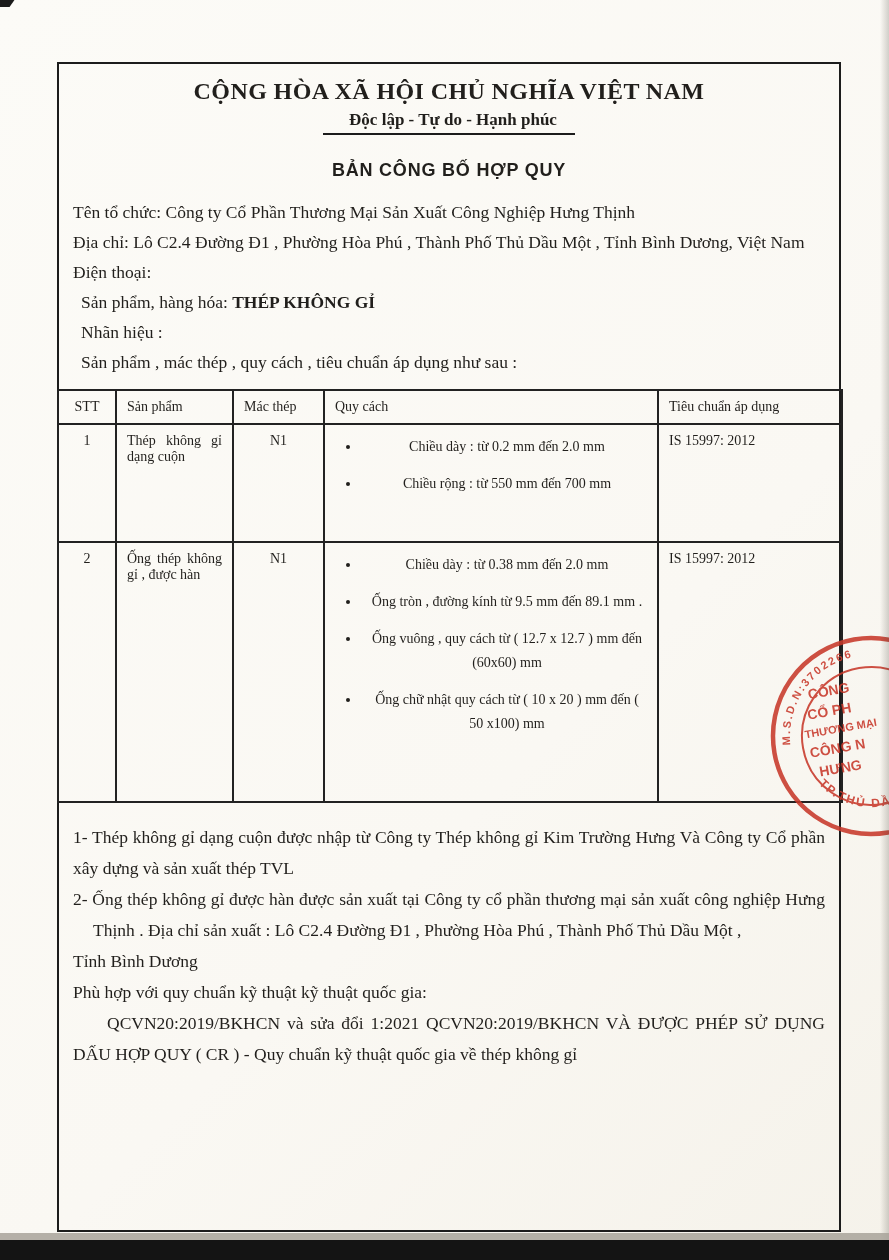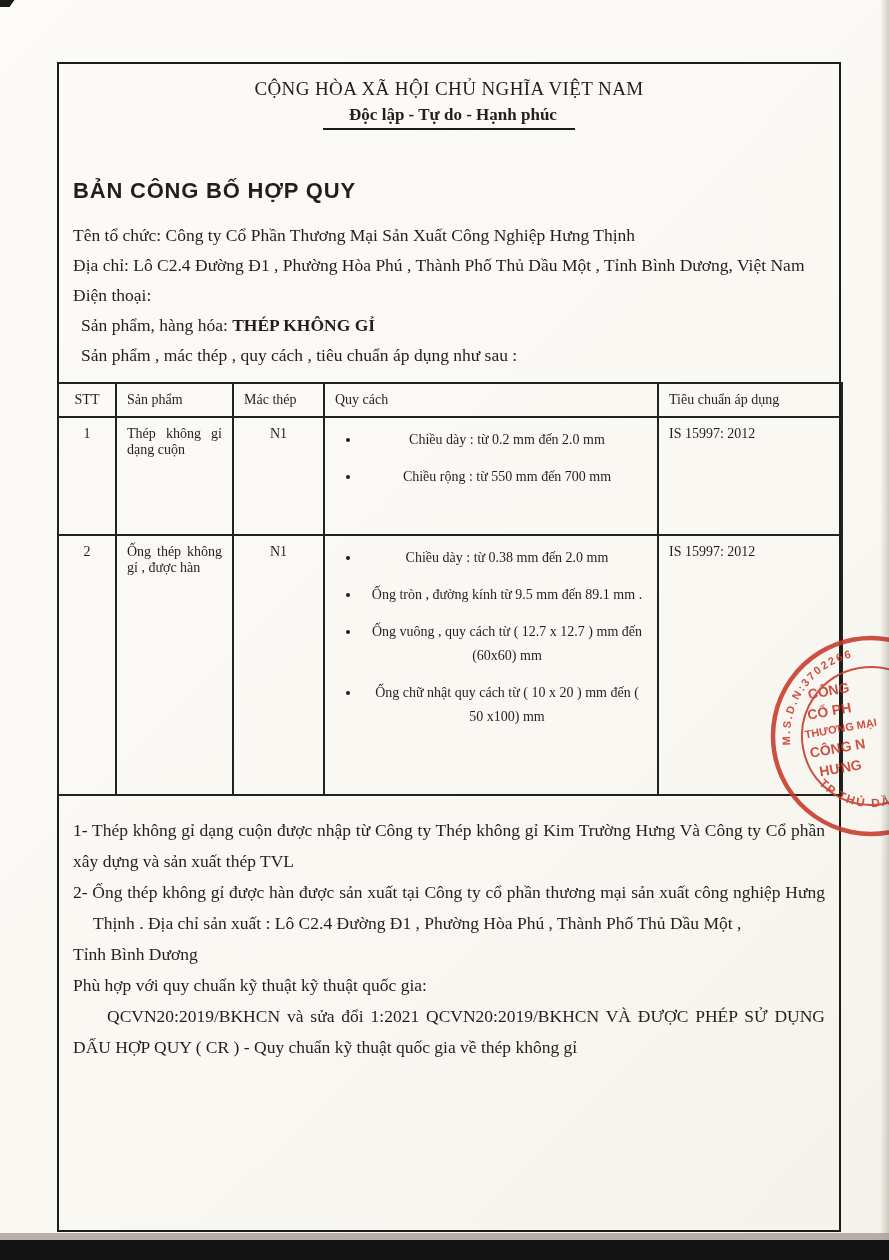--- a/index.html
+++ b/index.html
@@ -17,30 +17,30 @@
   }
   .frame{
     position:absolute;
     left:57px;top:62px;
     width:784px;height:1170px;
     border:2px solid #1c1c1c;
     box-sizing:border-box;
     padding:12px 14px 0 14px;
   }
   .nat-header{text-align:center;}
-  .h1line{font-size:19px;font-weight:normal;letter-spacing:.4px;margin-top:2px;}
+  .h1line{font-size:24px;font-weight:bold;letter-spacing:.4px;margin-top:2px;}
   .h2wrap{margin-top:5px;}
   .h2line{
     display:inline-block;font-size:17px;font-weight:bold;
     border-bottom:2.5px solid #1c1c1c;padding:0 18px 3px 26px;
   }
   .title{
-    margin-top:48px;
+    text-align:center;margin-top:25px;
     font-family:"Liberation Sans", sans-serif;
-    font-size:22px;font-weight:bold;letter-spacing:.8px;
+    font-size:18px;font-weight:bold;letter-spacing:.8px;
   }
   .doc-number{text-align:center;margin-top:14px;font-size:17.5px;}
   .info{margin-top:16px;}
   .info p{margin:0;font-size:17.5px;line-height:30px;text-align:justify;padding-right:6px;}
   .info p.ind{padding-left:8px;}
   .info b{font-weight:bold;}
   table{
     border-collapse:collapse;
     width:calc(100% + 28px);
     margin:12px 0 0 -16px;
@@ -101,20 +101,21 @@
       </div>
     </div>
 
     <div class="title">BẢN CÔNG BỐ HỢP QUY</div>
 
     <div class="info">
       <p>Tên tổ chức: Công ty Cổ Phần Thương Mại Sản Xuất Công Nghiệp Hưng Thịnh</p>
       <p>Địa chỉ: Lô C2.4 Đường Đ1 , Phường Hòa Phú , Thành Phố Thủ Dầu Một , Tỉnh Bình Dương, Việt Nam</p>
       <p>Điện thoại:</p>
       <p class="ind"><span>Sản phẩm, hàng hóa: </span><b>THÉP KHÔNG GỈ</b></p>
+      <p class="ind">Nhãn hiệu :</p>
       <p class="ind">Sản phẩm , mác thép , quy cách , tiêu chuẩn áp dụng như sau :</p>
     </div>
 
     <table>
       <colgroup>
         <col class="c-stt">
           <col class="c-sp">
           <col class="c-mt">
           <col class="c-qc">
           <col class="c-tc">

